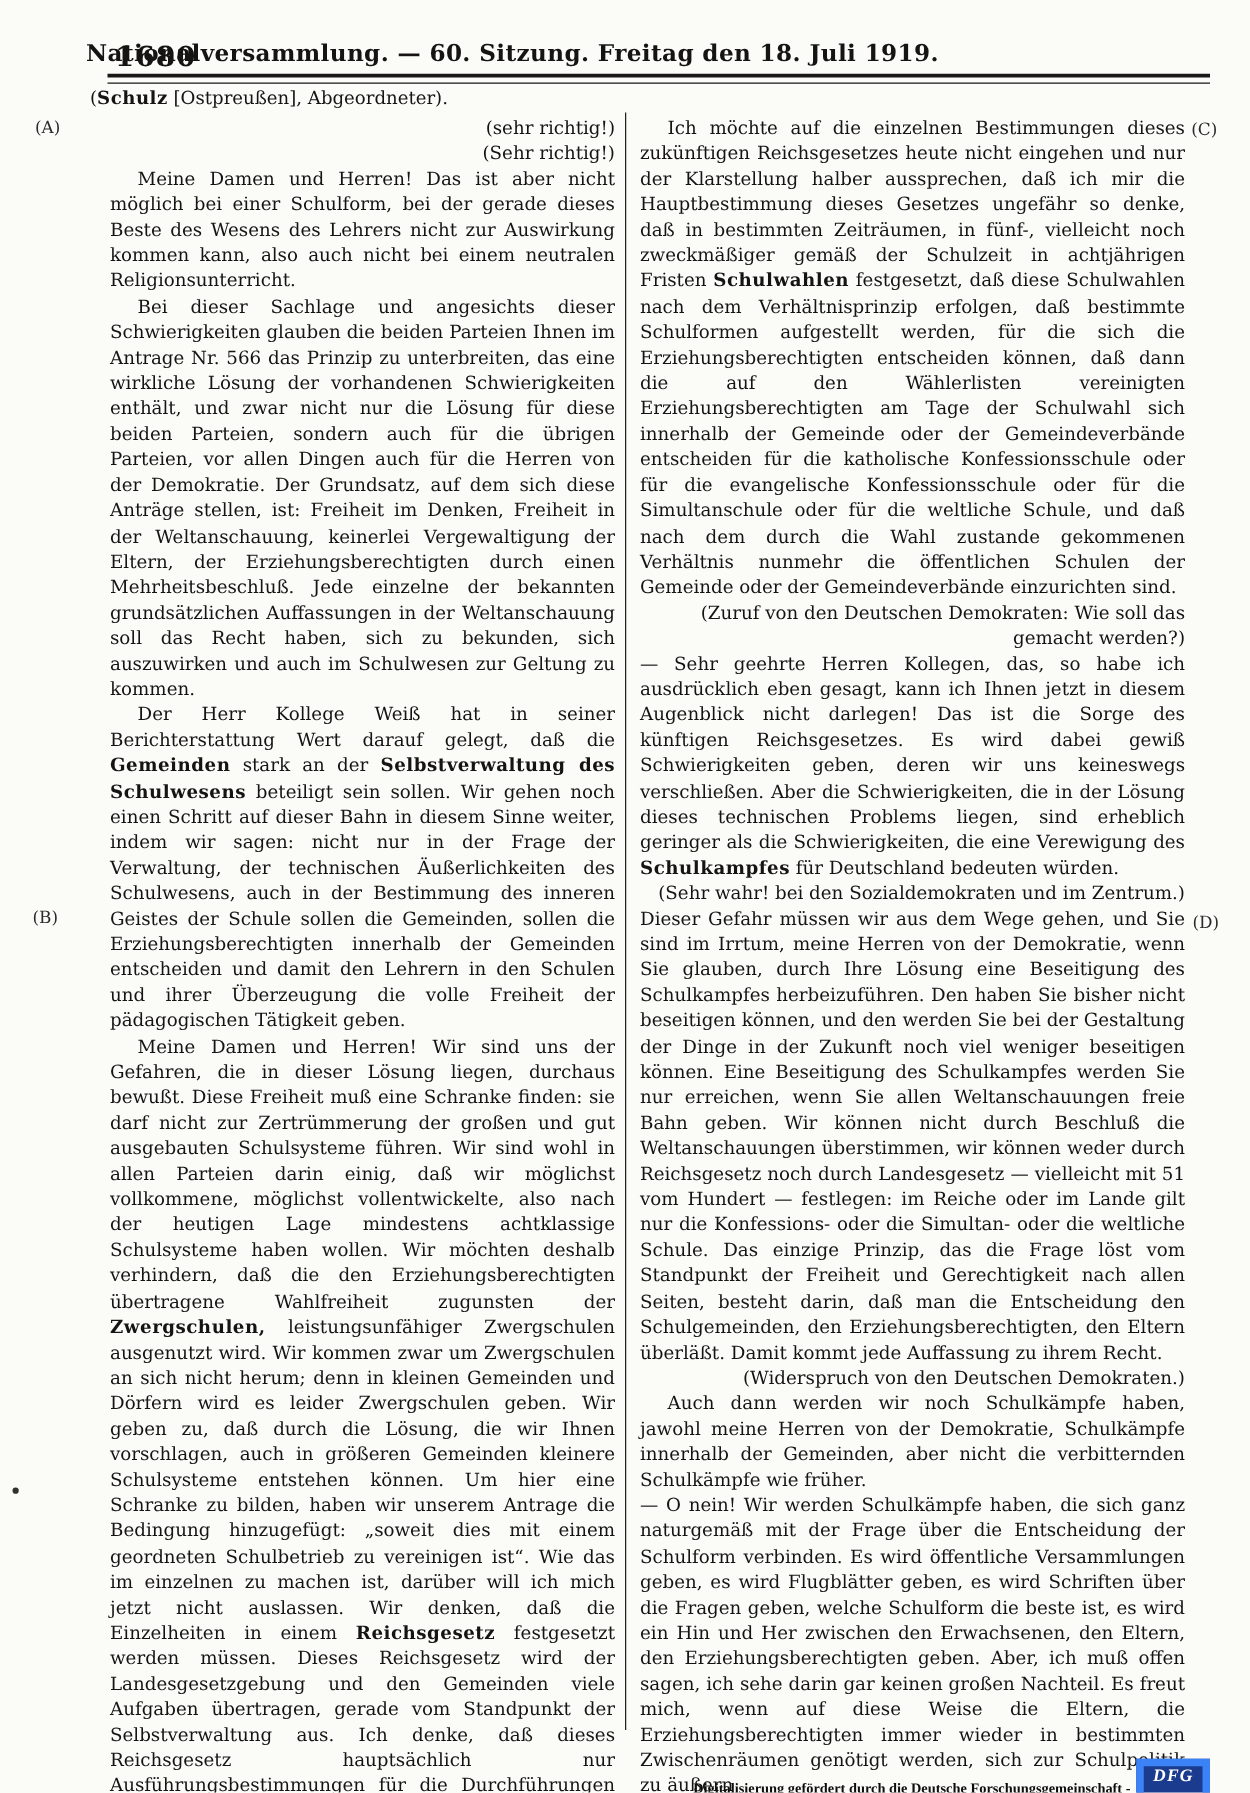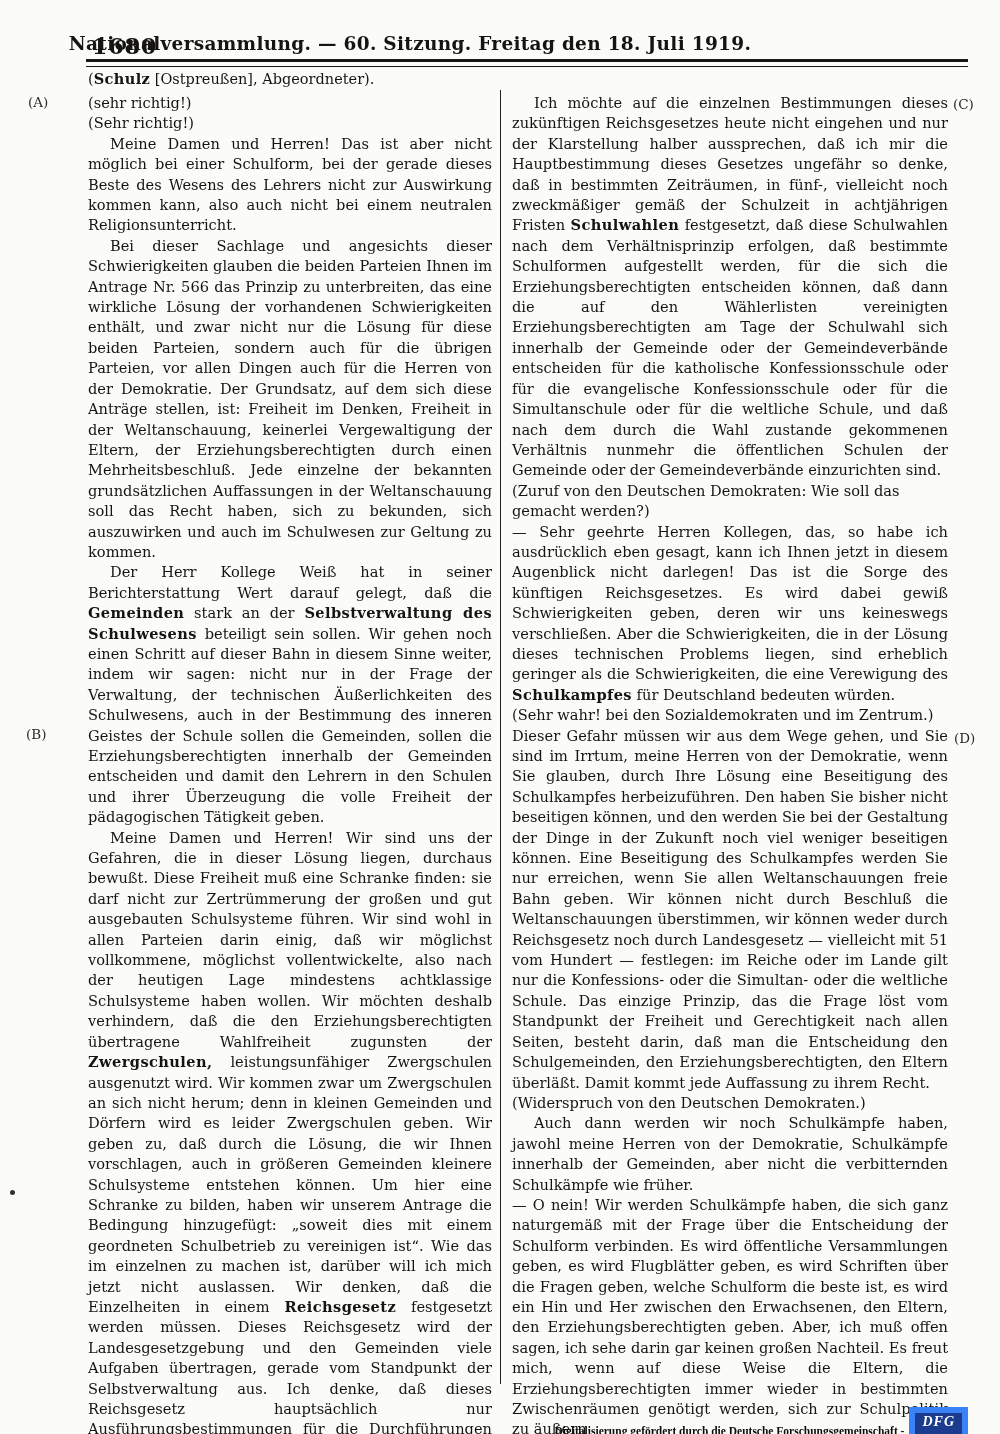--- a/index.html
+++ b/index.html
@@ -17,33 +17,33 @@
   .header-title{
     position:absolute;left:0;top:33px;width:820px;
     text-align:center;font-size:18.5px;font-weight:bold;
     letter-spacing:.3px;
   }
   .header-rule{
     position:absolute;left:86px;top:59px;width:882px;height:4px;
     border-top:3px solid #191816;border-bottom:1px solid #191816;
   }
   .speaker-line{
-    position:absolute;left:88px;top:70px;width:420px;
+    position:absolute;left:72px;top:70px;width:420px;
     font-size:14.5px;
   }
   .col{
     position:absolute;top:93px;
     font-size:14.6px;line-height:20.4px;
     text-align:justify;
   }
   #left-col{left:88px;width:404px;}
   #right-col{left:512px;width:436px;}
   .para{margin:0;}
   .para.indent{text-indent:22px;}
-  .para.center{text-align:left;text-indent:0;}
+  .para.center{text-align:right;text-indent:0;}
   .b{font-weight:bold;letter-spacing:.4px;}
   .col-divider{
     position:absolute;left:500px;top:90px;width:1px;height:1294px;
     background:#23211f;
   }
   .margin-letter{
     position:absolute;font-size:13.5px;color:#2a2a28;
   }
   #marker-a{left:28px;top:94px;}
   #marker-b{left:26px;top:726px;}

